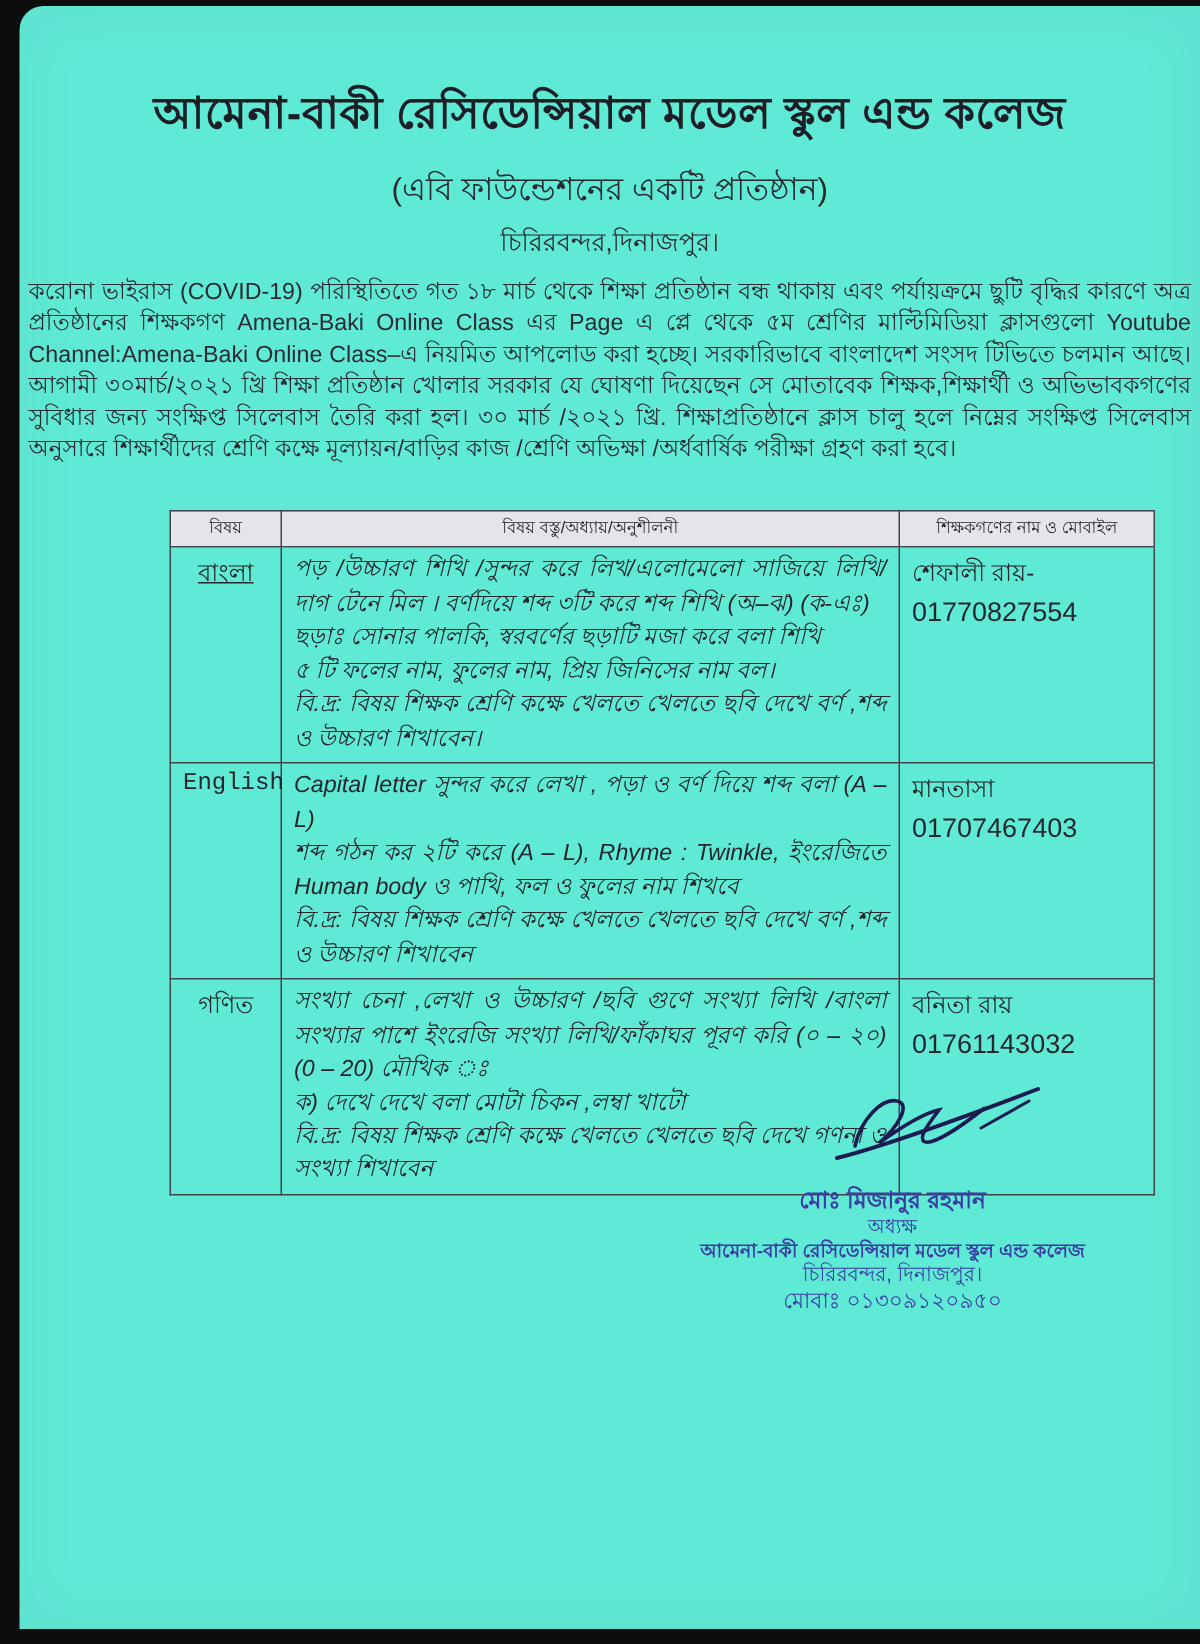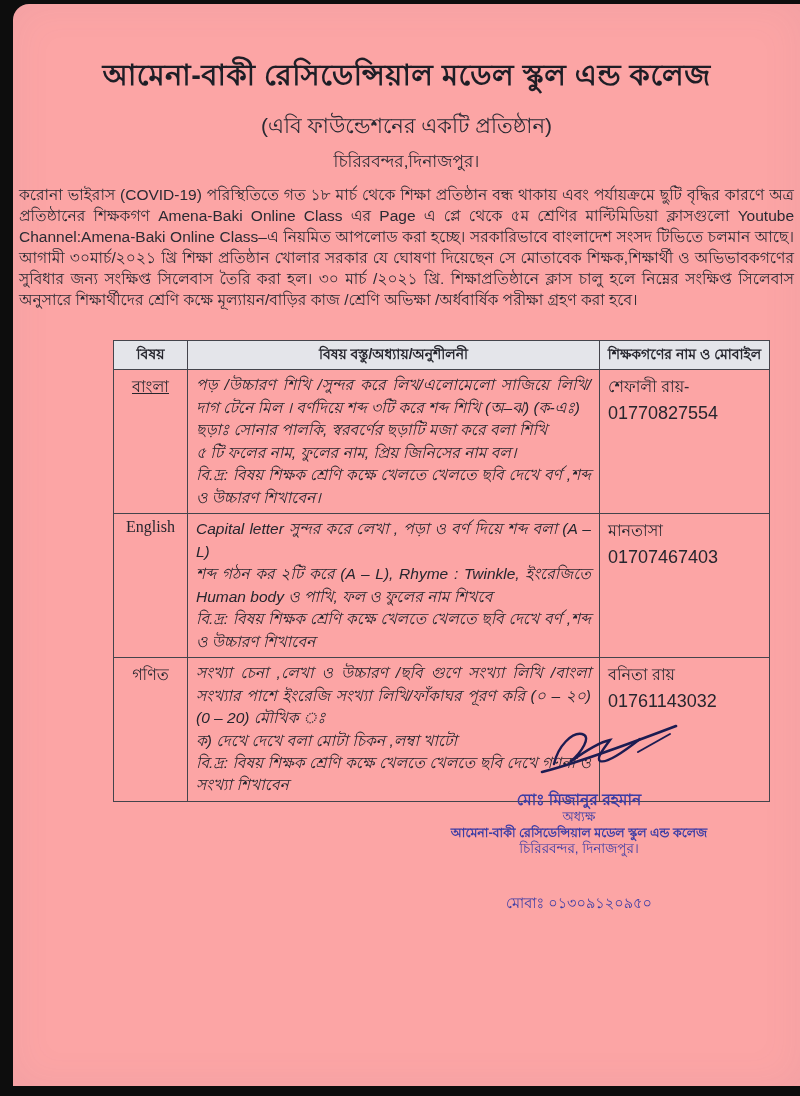--- a/index.html
+++ b/index.html
@@ -5,21 +5,21 @@
   html,body{margin:0;padding:0;}
   body{
     width:800px;height:1096px;position:relative;
     background:#0d0d0d;
     font-family:"Liberation Sans", sans-serif;
     color:#26262e;
     overflow:hidden;
   }
   .paper{
     position:absolute;left:13px;top:4px;right:0px;bottom:10px;
-    background:#fca5a5;
+    background:#5eead4;
     border-top-left-radius:16px;
     box-shadow:inset 0 0 40px rgba(120,120,150,0.08);
   }
   .doc-header{ text-align:center; padding-top:48px; }
   .school-name{
     font-size:29px;font-weight:700;letter-spacing:0.5px;color:#1e1e26;
   }
   .school-sub{ font-size:21px; margin-top:9px; color:#2a2a33;}
   .school-addr{ font-size:17px; margin-top:3px; color:#2a2a33;}
   .notice{
@@ -36,43 +36,43 @@
     margin:30px 0 0 100px;
     width:656px;
     table-layout:fixed;
   }
   .syllabus-table td,.syllabus-table th{
     border:1.5px solid #44444c;
     vertical-align:top;
     padding:4px 8px;
   }
   .syllabus-table th{
-    background:#e4e5ea;font-weight:700;font-size:14px;padding:2px 4px;color:#26262e;
+    background:#e4e5ea;font-weight:400;font-size:11px;padding:2px 4px;color:#26262e;
   }
   col.c-subject{width:74px;}
   col.c-content{width:412px;}
   col.c-teacher{width:170px;}
   .subject-cell{ font-size:16px; padding-top:14px; text-align:center; color:#26262e;}
   .subject-underline{ text-decoration:underline; }
-  .subject-serif{ font-family:Liberation Serif, serif; padding-top:6px;}
+  .subject-serif{ font-family:Liberation Mono, monospace; padding-top:6px;}
   .content-cell{ font-size:15.5px; line-height:1.45; text-align:justify;font-style:italic; }
   .content-cell .line{ margin:0; }
   .teacher-cell{ vertical-align:middle; font-size:16px; }
   .teacher-name{ margin-bottom:2px; }
   .teacher-phone{ font-family:Liberation Sans, sans-serif; font-size:18px; }
   .sig-area{
-    position:absolute; right:56px; top:718px; width:330px; text-align:center;
+    position:absolute; right:40px; top:718px; width:330px; text-align:center;
   }
   .sig-stroke{ margin:0 0 2px 60px; }
   .sig-block{ color:#3c3da5; line-height:1.25; }
   .sig-name{ font-size:15.5px; font-weight:700; }
   .sig-title{ font-size:13px; }
   .sig-org{ font-size:12.5px; font-weight:700; }
   .sig-addr{ font-size:13.5px; }
-  .sig-mobile{ font-size:14.5px;margin-top:36px; }
+  .sig-mobile{ font-size:14.5px; }
 </style>
 </head>
 <body>
 
 <div class="paper">
 
   <div class="doc-header">
     <div class="school-name">আমেনা-বাকী রেসিডেন্সিয়াল মডেল স্কুল এন্ড কলেজ</div>
     <div class="school-sub">(এবি ফাউন্ডেশনের একটি প্রতিষ্ঠান)</div>
     <div class="school-addr">চিরিরবন্দর,দিনাজপুর।</div>

